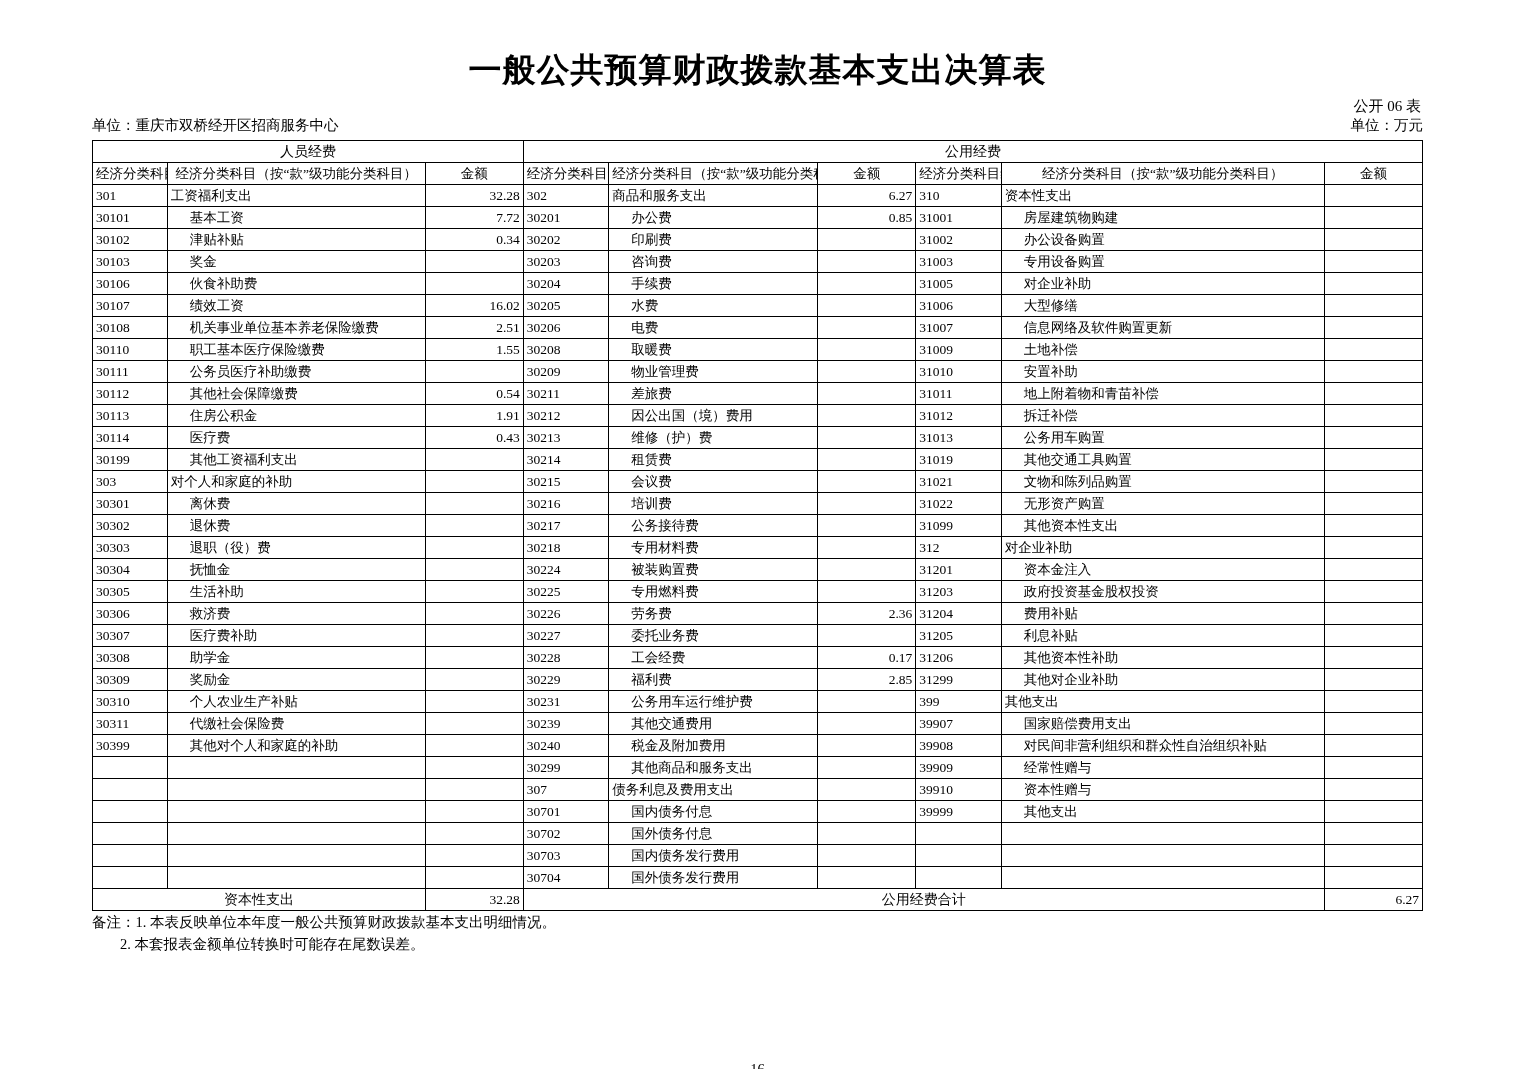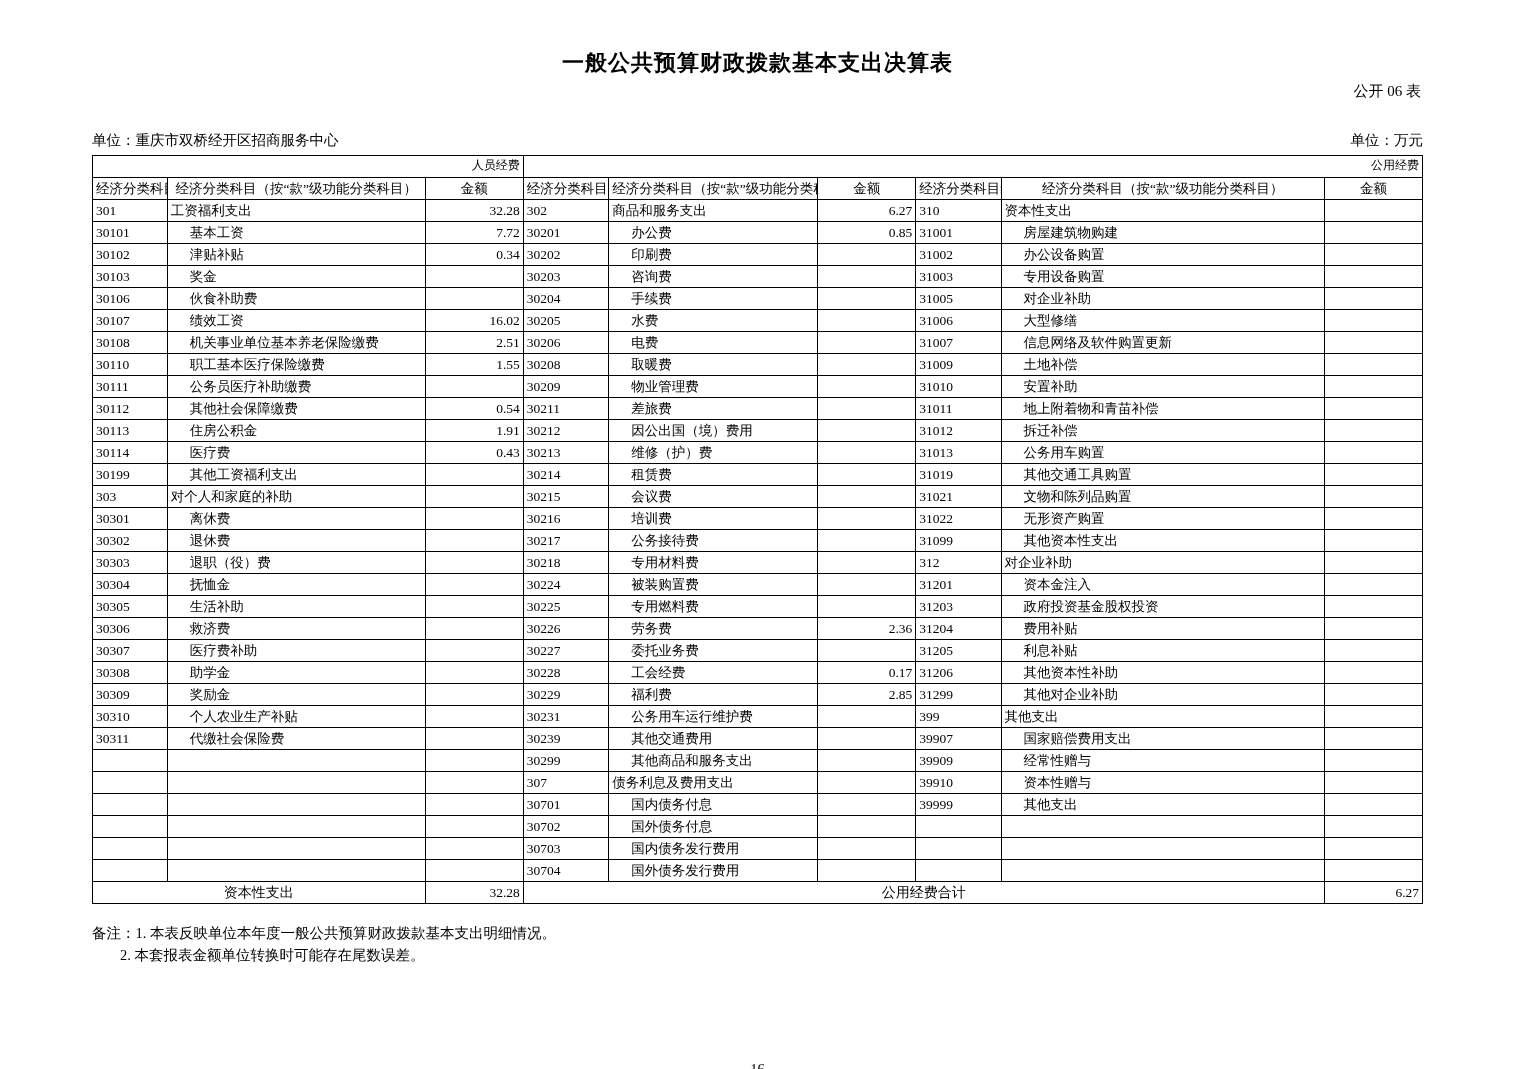--- a/index.html
+++ b/index.html
@@ -16,60 +16,58 @@
   }
   .page {
     width: 1515px;
     height: 1069px;
     box-sizing: border-box;
     padding: 0 92px;
     position: relative;
   }
   .doc-title {
     text-align: center;
-    font-size: 22px;
+    font-size: 33px;
     font-weight: bold;
     letter-spacing: 1px;
     margin-top: 48px;
     font-family: "Liberation Serif", "DejaVu Serif", serif;
   }
   .sheet-no {
     text-align: right;
     font-size: 15px;
     margin-top: 4px;
     padding-right: 2px;
   }
   .meta-row {
     display: flex;
     justify-content: space-between;
     font-size: 14.5px;
-    margin-top: 30px;
     margin-bottom: 5px;
     gap: 20px;
   }
   table.main {
     border-collapse: collapse;
     width: 100%;
     table-layout: fixed;
     font-size: 13.5px;
   }
   table.main td, table.main th {
     border: 1px solid #000;
     padding: 1px 3px;
     height: 19px;
     line-height: 17px;
     vertical-align: middle;
     font-weight: normal;
     overflow: hidden;
     white-space: nowrap;
   }
   .hdr-group {
-    text-align: right;
-    font-size: 12px;
-    font-family: Liberation Mono, monospace;
+    text-align: center;
+    font-size: 14px;
   }
   .hdr-cell {
     text-align: center;
     font-size: 13.5px;
     line-height: 16px;
     white-space: normal;
     padding: 2px 2px;
   }
   .code {
     text-align: left;
@@ -89,21 +87,21 @@
   .bold {
     font-weight: bold;
   }
   .total-label {
     text-align: center;
     font-weight: bold;
     font-size: 14px;
   }
   .notes {
     font-size: 14.5px;
-    margin-top: 18px;
+    margin-top: 0;
     line-height: 22px;
   }
   .notes .n2 {
     padding-left: 28px;
   }
   .pagenum {
     position: absolute;
     bottom: 38px;
     left: 0;
     width: 100%;
@@ -424,20 +422,31 @@
           <td class="name ind">代缴社会保险费</td>
           <td class="amt"></td>
           <td class="code">30239</td>
           <td class="name ind">其他交通费用</td>
           <td class="amt"></td>
           <td class="code">39907</td>
           <td class="name ind">国家赔偿费用支出</td>
           <td class="amt"></td>
         </tr>
         <tr>
+          <td class="code">30399</td>
+          <td class="name ind">其他对个人和家庭的补助</td>
+          <td class="amt"></td>
+          <td class="code">30240</td>
+          <td class="name ind">税金及附加费用</td>
+          <td class="amt"></td>
+          <td class="code">39908</td>
+          <td class="name ind">对民间非营利组织和群众性自治组织补贴</td>
+          <td class="amt"></td>
+        </tr>
+        <tr>
           <td class="code"></td>
           <td class="name"></td>
           <td class="amt"></td>
           <td class="code">30299</td>
           <td class="name ind">其他商品和服务支出</td>
           <td class="amt"></td>
           <td class="code">39909</td>
           <td class="name ind">经常性赠与</td>
           <td class="amt"></td>
         </tr>

